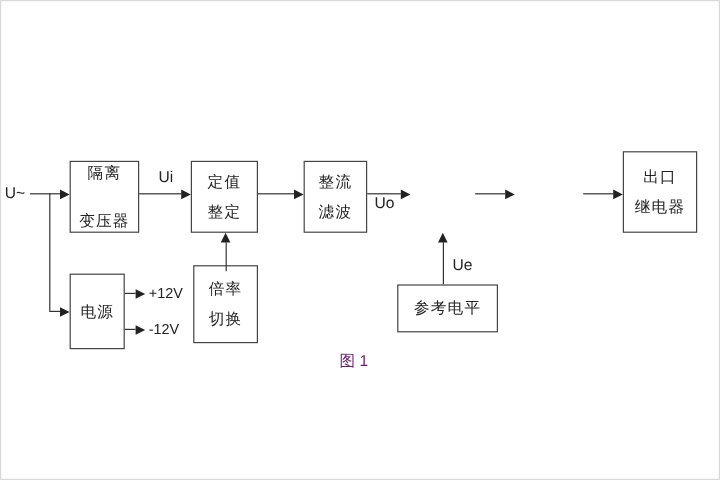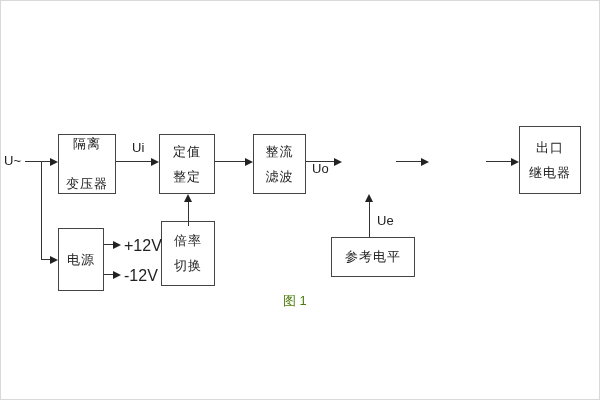--- a/index.html
+++ b/index.html
@@ -26,36 +26,36 @@
     color: #222;
     box-sizing: border-box;
     letter-spacing: 1px;
   }
   .lbl {
     position: absolute;
     font-size: 13px;
     color: #222;
     white-space: nowrap;
   }
-  .small { font-size: 16px; }
+  .small { font-size: 12px; }
   .hline { position: absolute; height: 1px; background: #333; }
   .vline { position: absolute; width: 1px; background: #333; }
   .ah-r {
     position: absolute; width: 0; height: 0;
     border-top: 4px solid transparent;
     border-bottom: 4px solid transparent;
     border-left: 8px solid #222;
   }
   .ah-u {
     position: absolute; width: 0; height: 0;
     border-left: 4px solid transparent;
     border-right: 4px solid transparent;
     border-bottom: 8px solid #222;
   }
-  .caption { position: absolute; font-size: 13px; color: #4d7c0f; }
+  .caption { position: absolute; font-size: 13px; color: #701a75; }
 </style>
 </head>
 <body>
 
 <div id="canvas">
 
   <span class="lbl" style="left:3px; top:152px;">U~</span>
 
   <div class="block" style="left:57px; top:133px; width:58px; height:60px;gap:22px;">
     <span>隔离</span>

